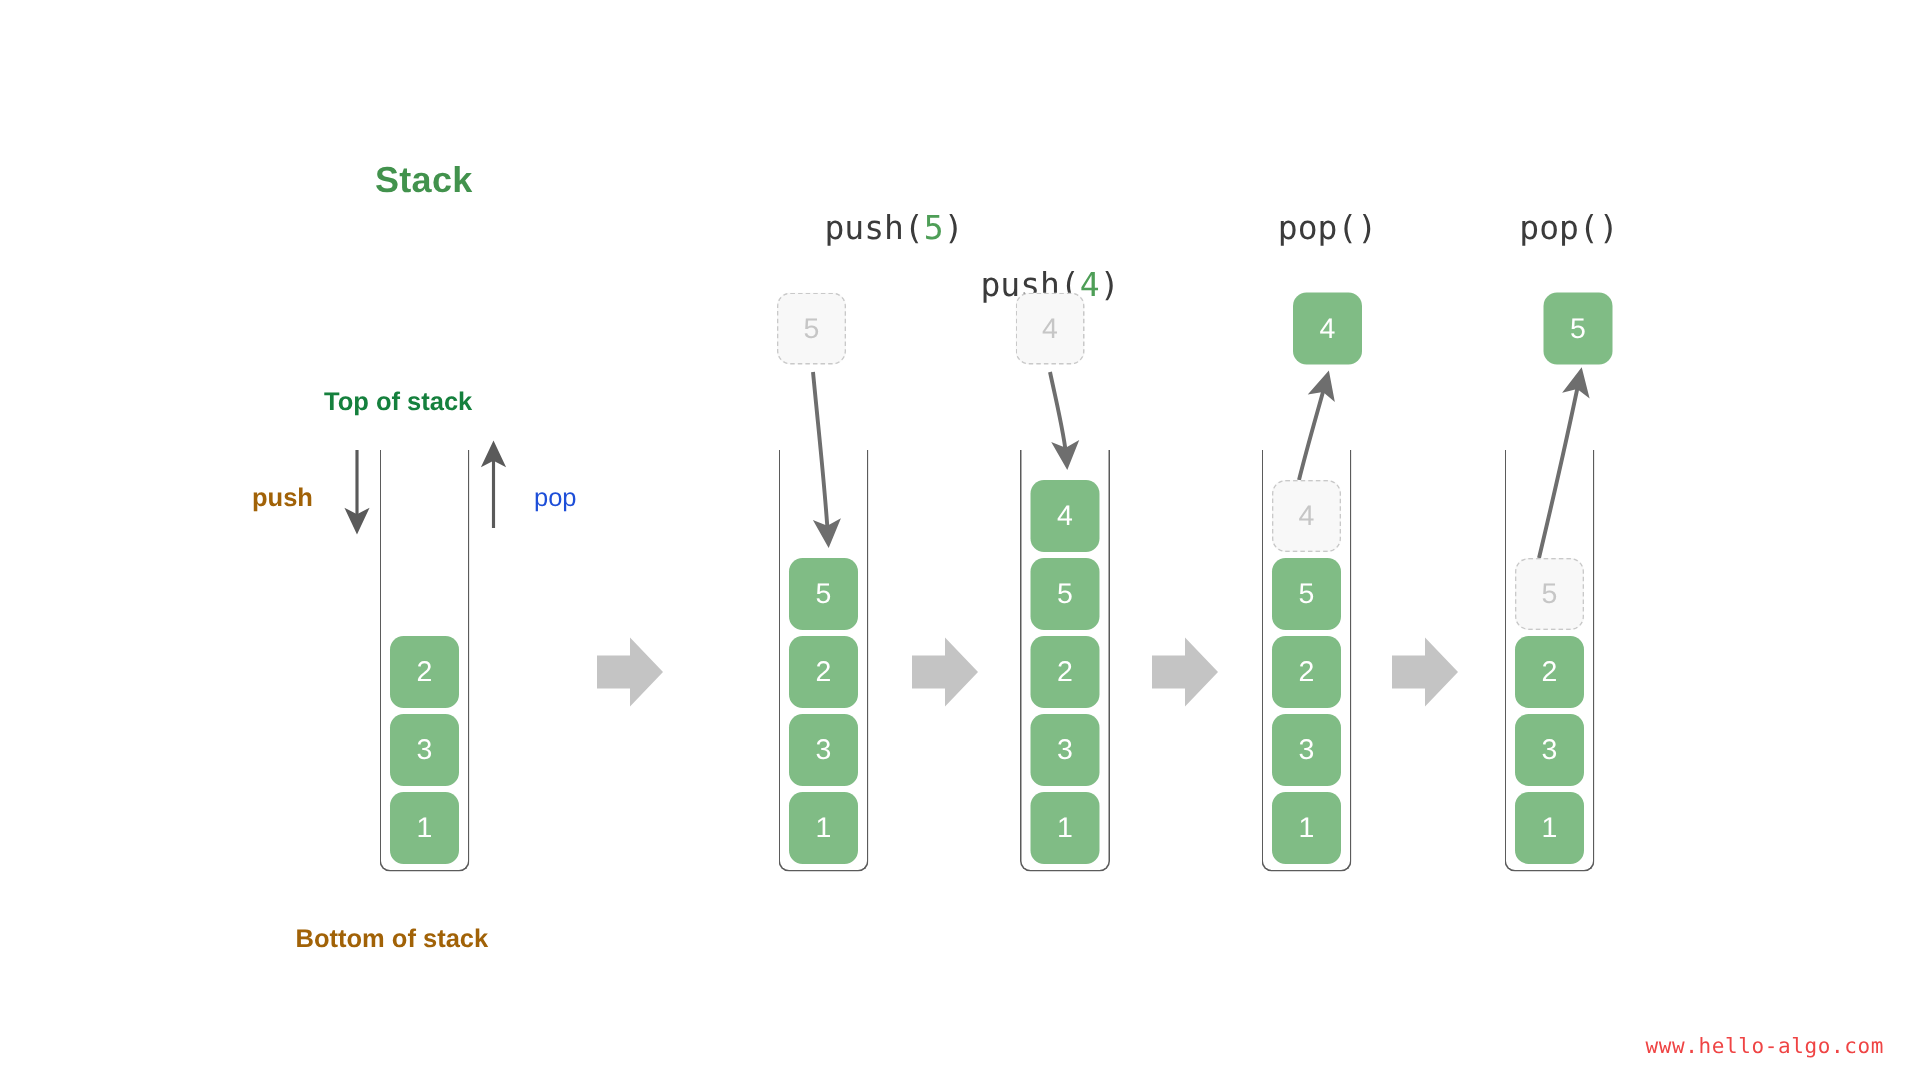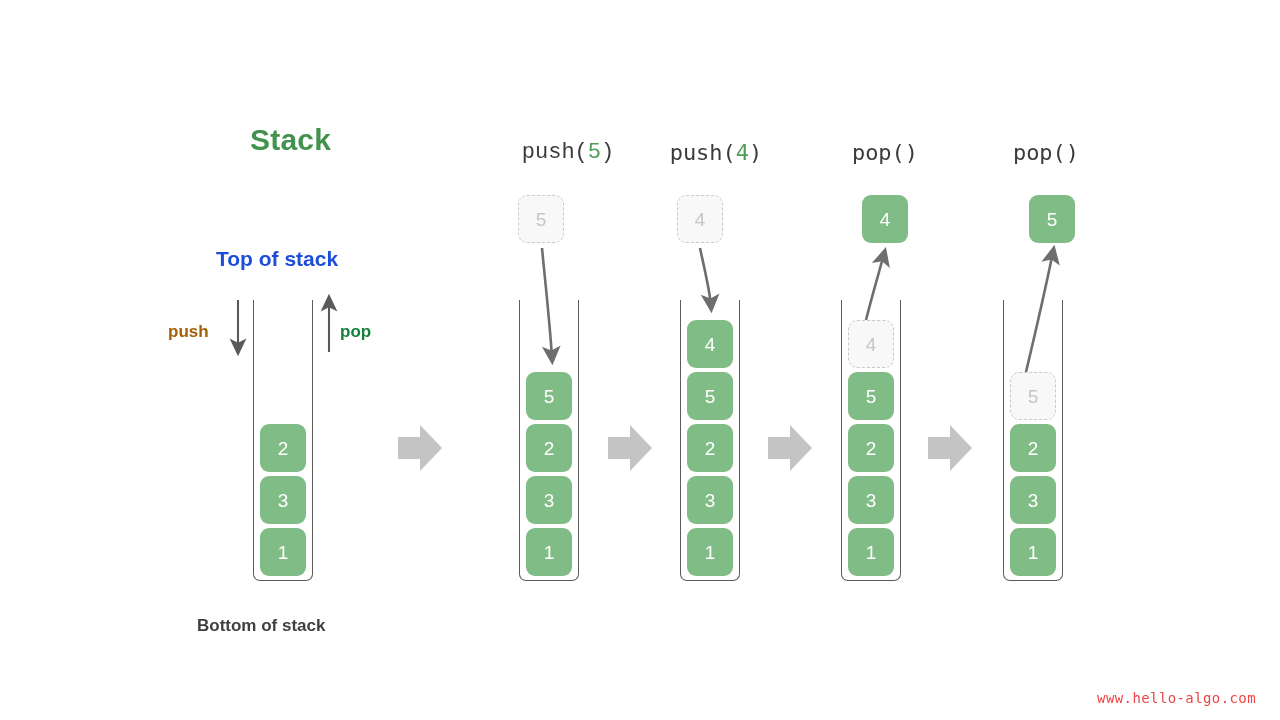--- a/index.html
+++ b/index.html
@@ -21,61 +21,61 @@
     position: absolute;
     left: 0; top: 0;
     width: 1280px;
     height: 720px;
   }
 
   
   .stack-title {
     position: absolute;
     left: 250px;
-    top: 123px;
-    font-size: 30px;
+    top: 107px;
+    font-size: 24px;
     font-weight: bold;
     color: #42924d;
     letter-spacing: 0.2px;
   }
 
   
   .top-label {
     position: absolute;
     left: 216px;
-    top: 247px;
-    font-size: 21px;
-    font-weight: bold;
-    color: #1d4ed8;
+    top: 258px;
+    font-size: 17px;
+    font-weight: bold;
+    color: #15803d;
     white-space: nowrap;
   }
   .bottom-label {
     position: absolute;
     left: 197px;
     top: 616px;
     font-size: 17px;
     font-weight: bold;
-    color: #404040;
+    color: #a16207;
     white-space: nowrap;
   }
   .push-label {
     position: absolute;
     left: 168px;
     top: 322px;
     font-size: 17px;
     font-weight: bold;
     color: #a16207;
   }
   .pop-label {
     position: absolute;
-    left: 340px;
+    left: 356px;
     top: 322px;
     font-size: 17px;
-    font-weight: bold;
-    color: #15803d;
+    font-weight: normal;
+    color: #1d4ed8;
   }
 
   
   .tube {
     position: absolute;
     width: 60px;
     border: 1.4px solid #5b5b5b;
     border-top: none;
     border-bottom-left-radius: 7px;
     border-bottom-right-radius: 7px;
@@ -188,24 +188,24 @@
       <path d="M928,437 h22 v-12 l22,23 l-22,23 v-12 h-22 z"></path>
     </g>
   </svg>
 
   <div class="stack-title">Stack</div>
   <div class="top-label">Top of stack</div>
   <div class="bottom-label">Bottom of stack</div>
   <div class="push-label">push</div>
   <div class="pop-label">pop</div>
 
-  <div class="op-label" style="left:568px;font-family:Liberation Mono, monospace;">
+  <div class="op-label" style="left:596px;">
     <span>push(</span><span class="arg">5</span><span>)</span>
   </div>
-  <div class="op-label" style="left:716px;">
+  <div class="op-label" style="left:700px;margin-top:38px;">
     <span>push(</span><span class="arg">4</span><span>)</span>
   </div>
   <div class="op-label" style="left:885px;">pop()</div>
   <div class="op-label" style="left:1046px;">pop()</div>
 
   <div class="tube" style="left:253px; top:300px; height:281px;"></div>
   <div class="cell filled" style="left:260px; top:424px;">2</div>
   <div class="cell filled" style="left:260px; top:476px;">3</div>
   <div class="cell filled" style="left:260px; top:528px;">1</div>
 

